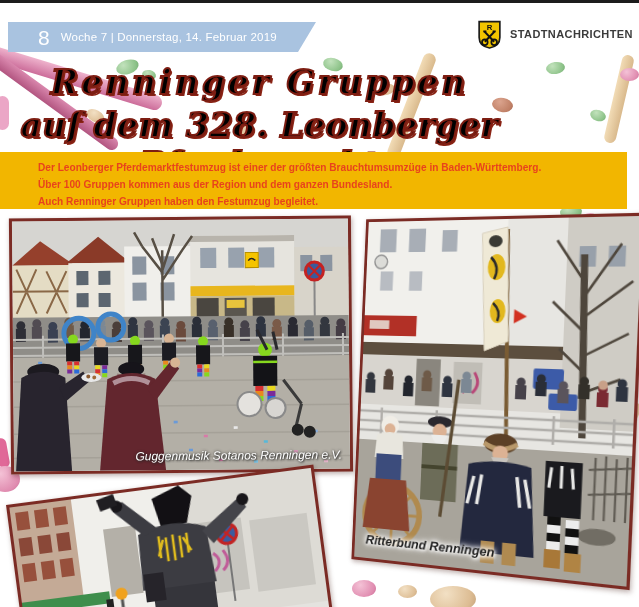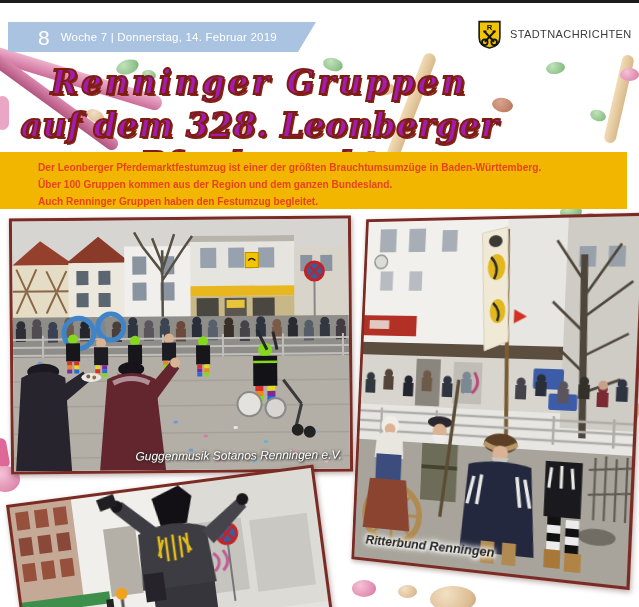--- a/index.html
+++ b/index.html
@@ -8,26 +8,26 @@
 
   .topline{position:absolute;top:0;left:0;width:639px;height:3px;background:#1c1c1c;z-index:9;}
 
   
   .banner{position:absolute;left:8px;top:22px;width:308px;height:30px;background:#a9c3e0;
     clip-path:polygon(0 0,100% 0,calc(100% - 18px) 100%,0 100%);
     display:flex;align-items:center;padding-left:30px;box-sizing:border-box;color:#fff;z-index:8;}
   .banner .num{font-size:21px;line-height:1;margin-right:11px;}
   .banner .info{font-size:11.5px;letter-spacing:.2px;}
   .masthead{position:absolute;left:477px;top:20px;display:flex;align-items:center;gap:8px;z-index:8;}
-  .brandtxt{font-size:11px;font-weight:normal;color:#3b3b3b;letter-spacing:.4px;line-height:13px;text-align:center;}
+  .brandtxt{font-size:11px;font-weight:bold;color:#3b3b3b;letter-spacing:.4px;line-height:13px;text-align:center;}
 
   
   .title{position:absolute;top:63px;left:0;width:519px;text-align:center;z-index:3;
     font-family:"DejaVu Serif",serif;font-style:italic;font-weight:bold;
-    color:#a21caf;-webkit-text-stroke:2px #7d1d12;text-shadow:2px 2px 0 #8b2415;}
+    color:#000000;-webkit-text-stroke:2px #7d1d12;text-shadow:2px 2px 0 #8b2415;}
   .title .l1{font-size:33px;letter-spacing:3px;}
   .title .l2{font-size:33px;letter-spacing:.5px;margin-top:4px;}
 
   
   .intro{position:absolute;left:0;top:152px;width:627px;height:57px;background:#f2b600;z-index:4;
     padding:7px 0 0 38px;box-sizing:border-box;}
   .intro p{margin:0;color:#e8431c;font-weight:bold;font-size:11.5px;line-height:17px;white-space:nowrap;
     transform:scaleX(.88);transform-origin:0 0;}
 
   

